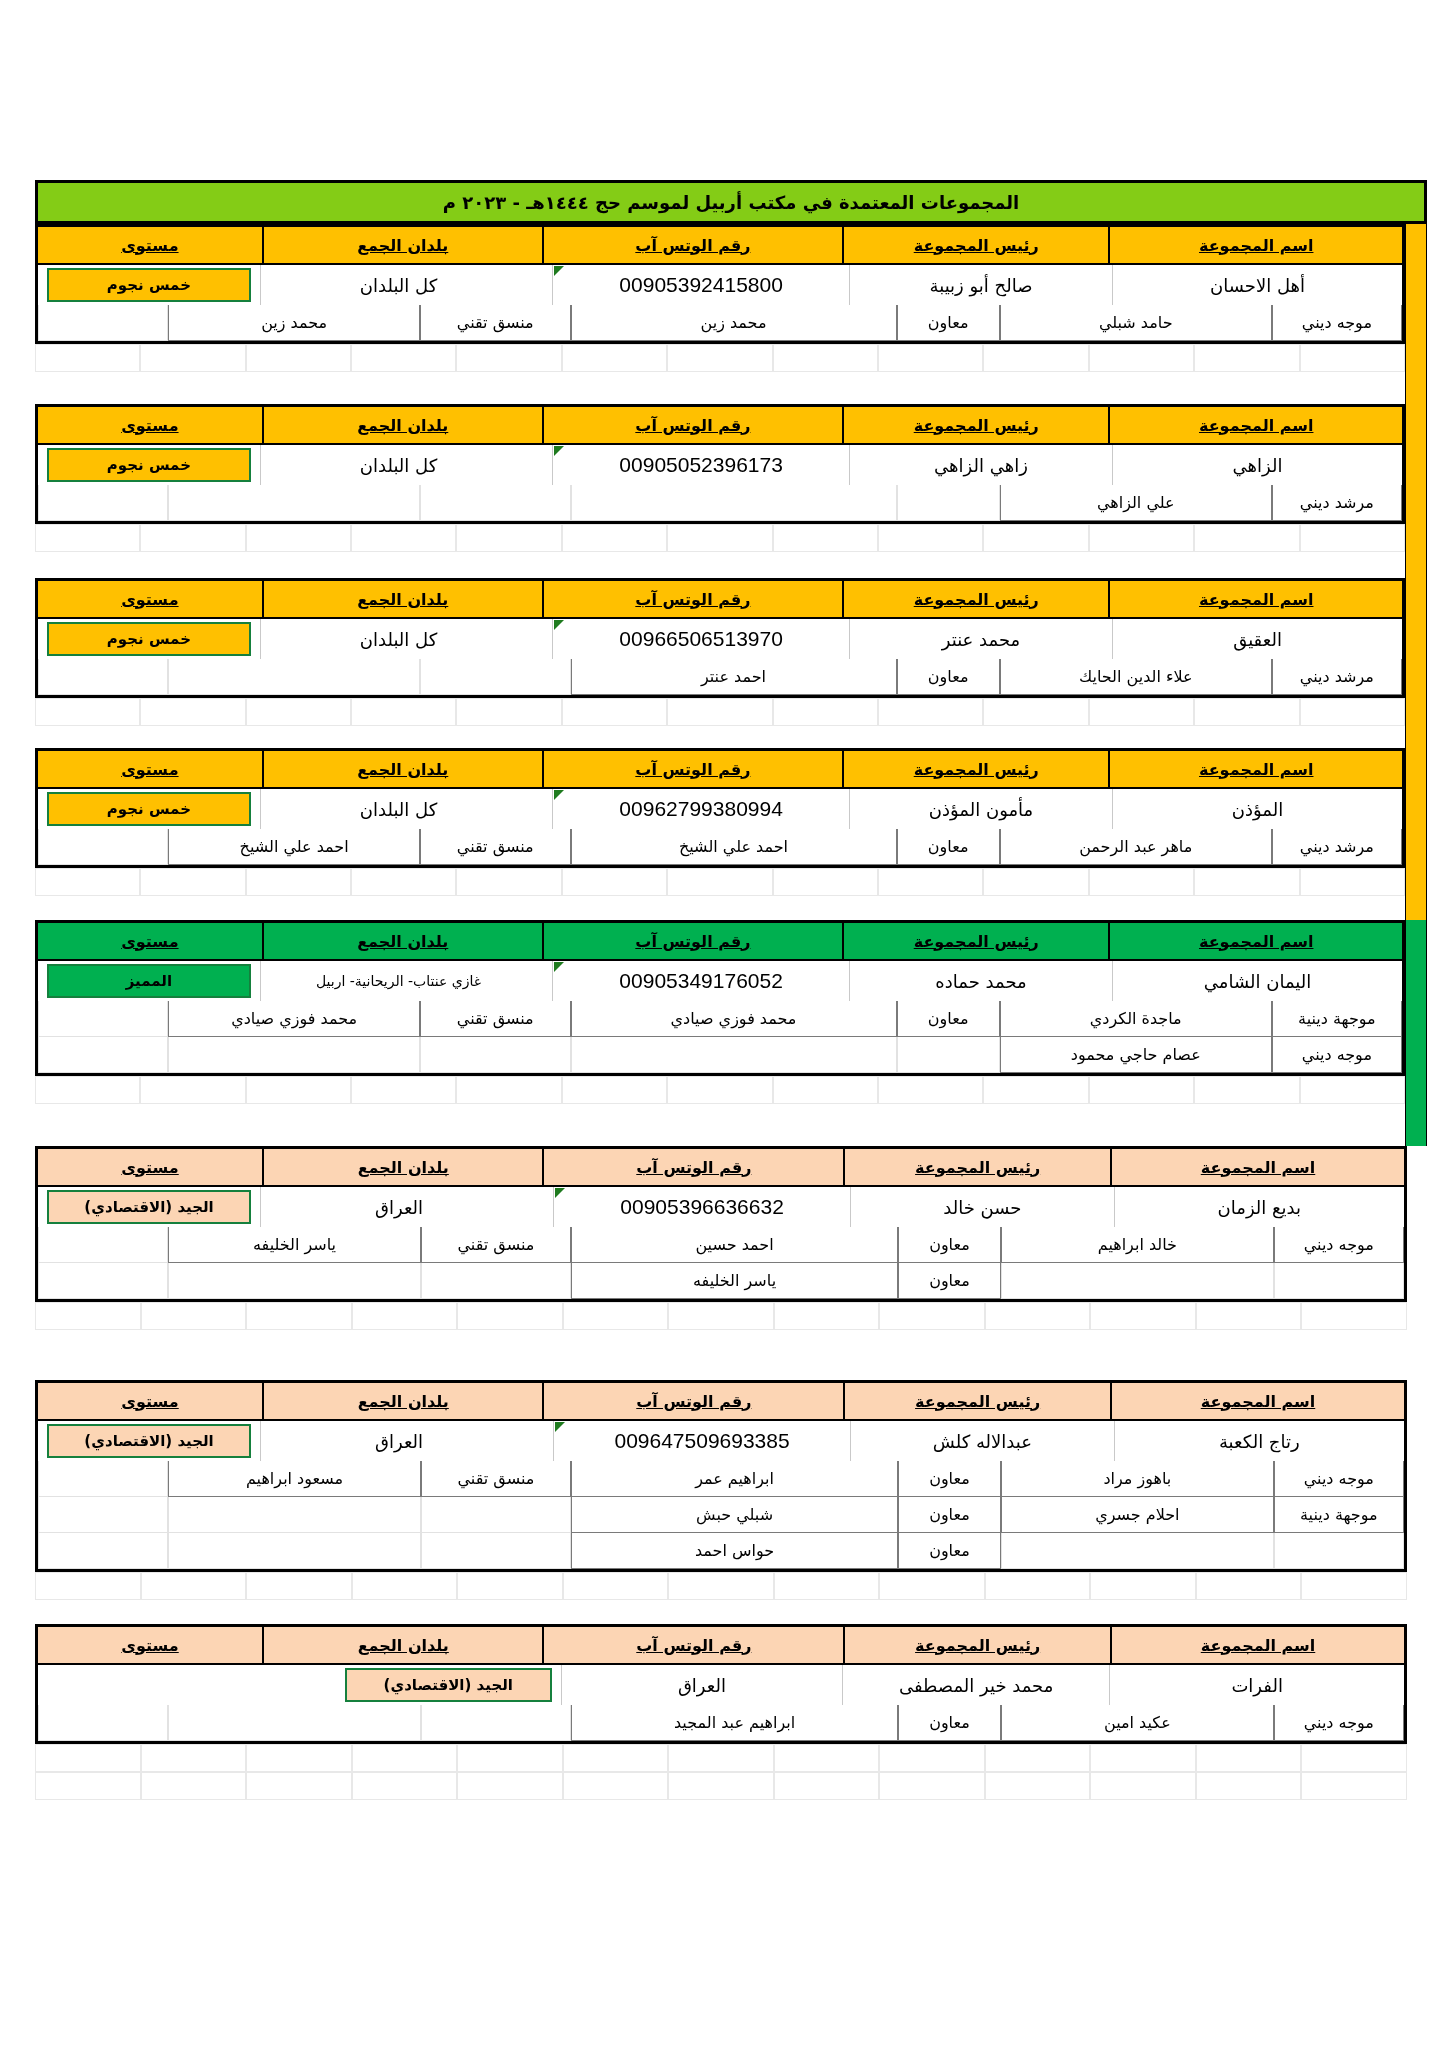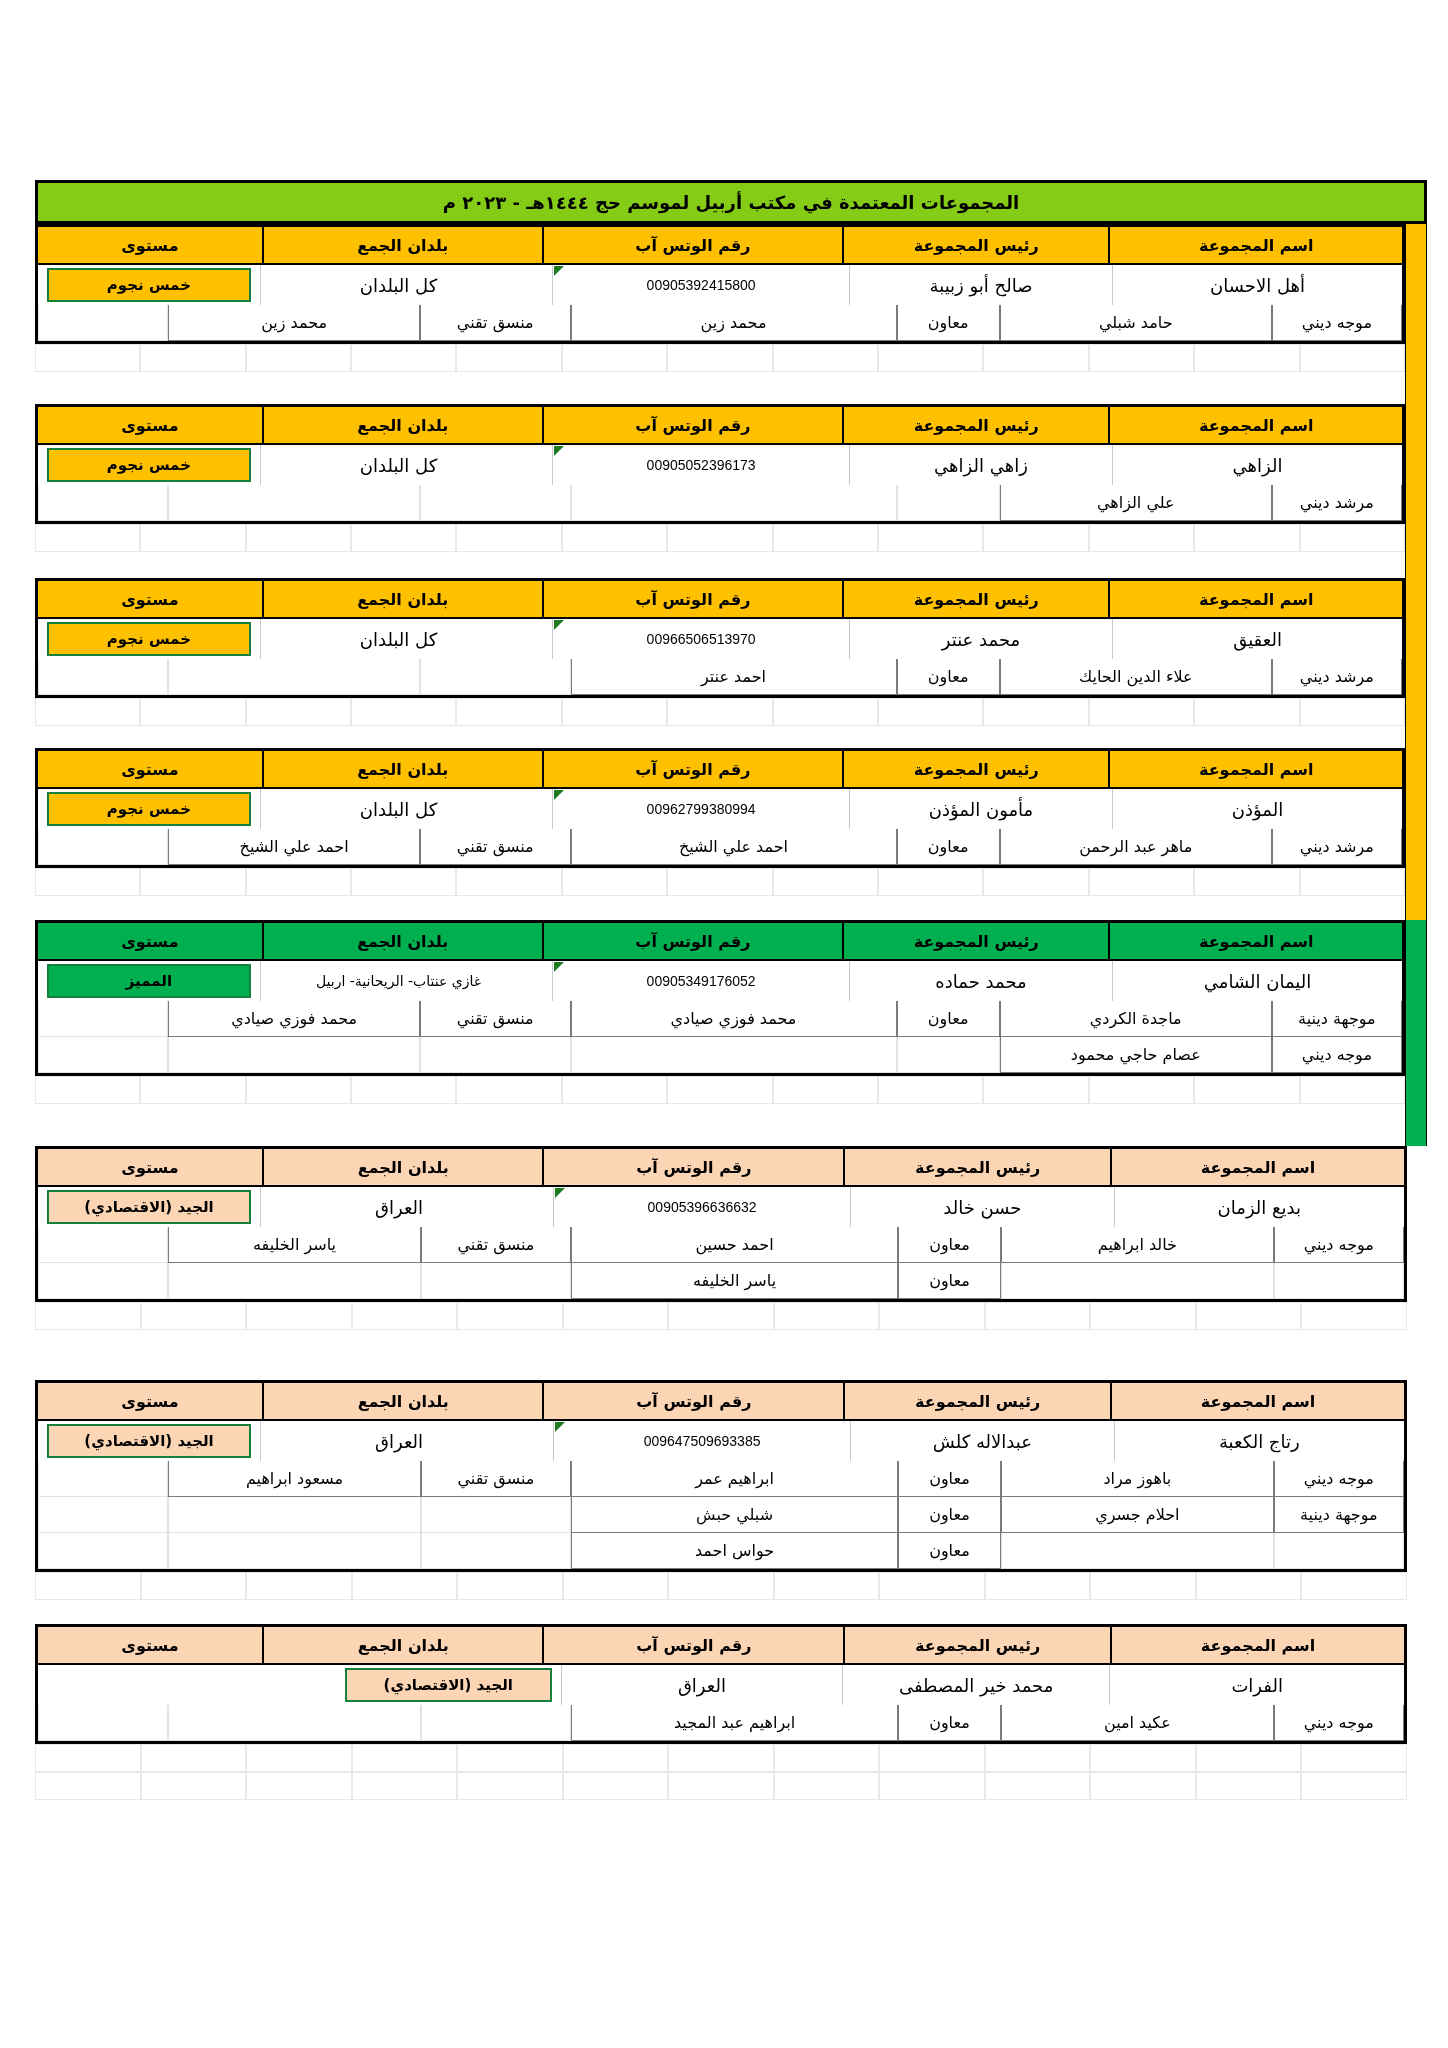--- a/index.html
+++ b/index.html
@@ -10,33 +10,33 @@
             align-items:center;justify-content:center;font-weight:bold;font-size:18px;}
   .section{display:flex;}
   .strip{width:20px;flex:0 0 20px;}
   .strip.orange{background:#ffc000;border-left:1px solid #000;border-right:1px solid #000;}
   .strip.green{background:#00b050;border-left:1px solid #000;border-right:1px solid #000;}
   .rows{flex:1;min-width:0;background:#fff;}
   .block{border:3px solid #000;}
   .row{display:flex;}
   .hrow{height:36px;border-bottom:2px solid #000;}
   .hcell{display:flex;align-items:center;justify-content:center;font-weight:bold;
-         font-size:16px;border-left:2px solid #000;}
+         font-size:16px;border-left:2px solid #000;text-decoration:underline;}
   .hcell:last-child{border-left:none;}
   .t-orange{background:#ffc000;}
   .t-green{background:#00b050;}
   .t-peach{background:#fcd5b4;}
   .drow{height:40px;}
   .dcell{display:flex;align-items:center;justify-content:center;font-size:18px;
          border-left:1px solid #c9c9c9;overflow:hidden;white-space:nowrap;}
   .dcell:last-child{border-left:none;}
   .c-name{width:21.5%;}.c-leader{width:19.5%;}.c-phone{width:22%;}
   .c-countries{width:20.5%;}.c-level{width:16.5%;}
   .small{font-size:14px;}
-  .phone{direction:ltr;font-family:"Liberation Sans",sans-serif;font-size:14px;position:relative;margin-left:16px;}
+  .phone{direction:ltr;font-family:"Liberation Sans",sans-serif;font-size:21px;position:relative;margin-left:16px;}
   .tri{position:absolute;left:1px;top:1px;width:0;height:0;
        border-top:10px solid #1e7a1e;border-right:10px solid transparent;}
   .lvlbox{flex:1;align-self:stretch;margin:3px 9px;display:flex;align-items:center;
           justify-content:center;font-weight:bold;font-size:15px;border:2px solid #15803d;
           overflow:hidden;white-space:nowrap;}
   .srow{height:36px;}
   .scell{display:flex;align-items:center;justify-content:center;font-size:16px;
          overflow:hidden;white-space:nowrap;}
   .s-filled{border:1px solid #7a7a7a;border-top:none;}
   .s-empty{border:1px solid #e2e2e2;border-top:none;}

